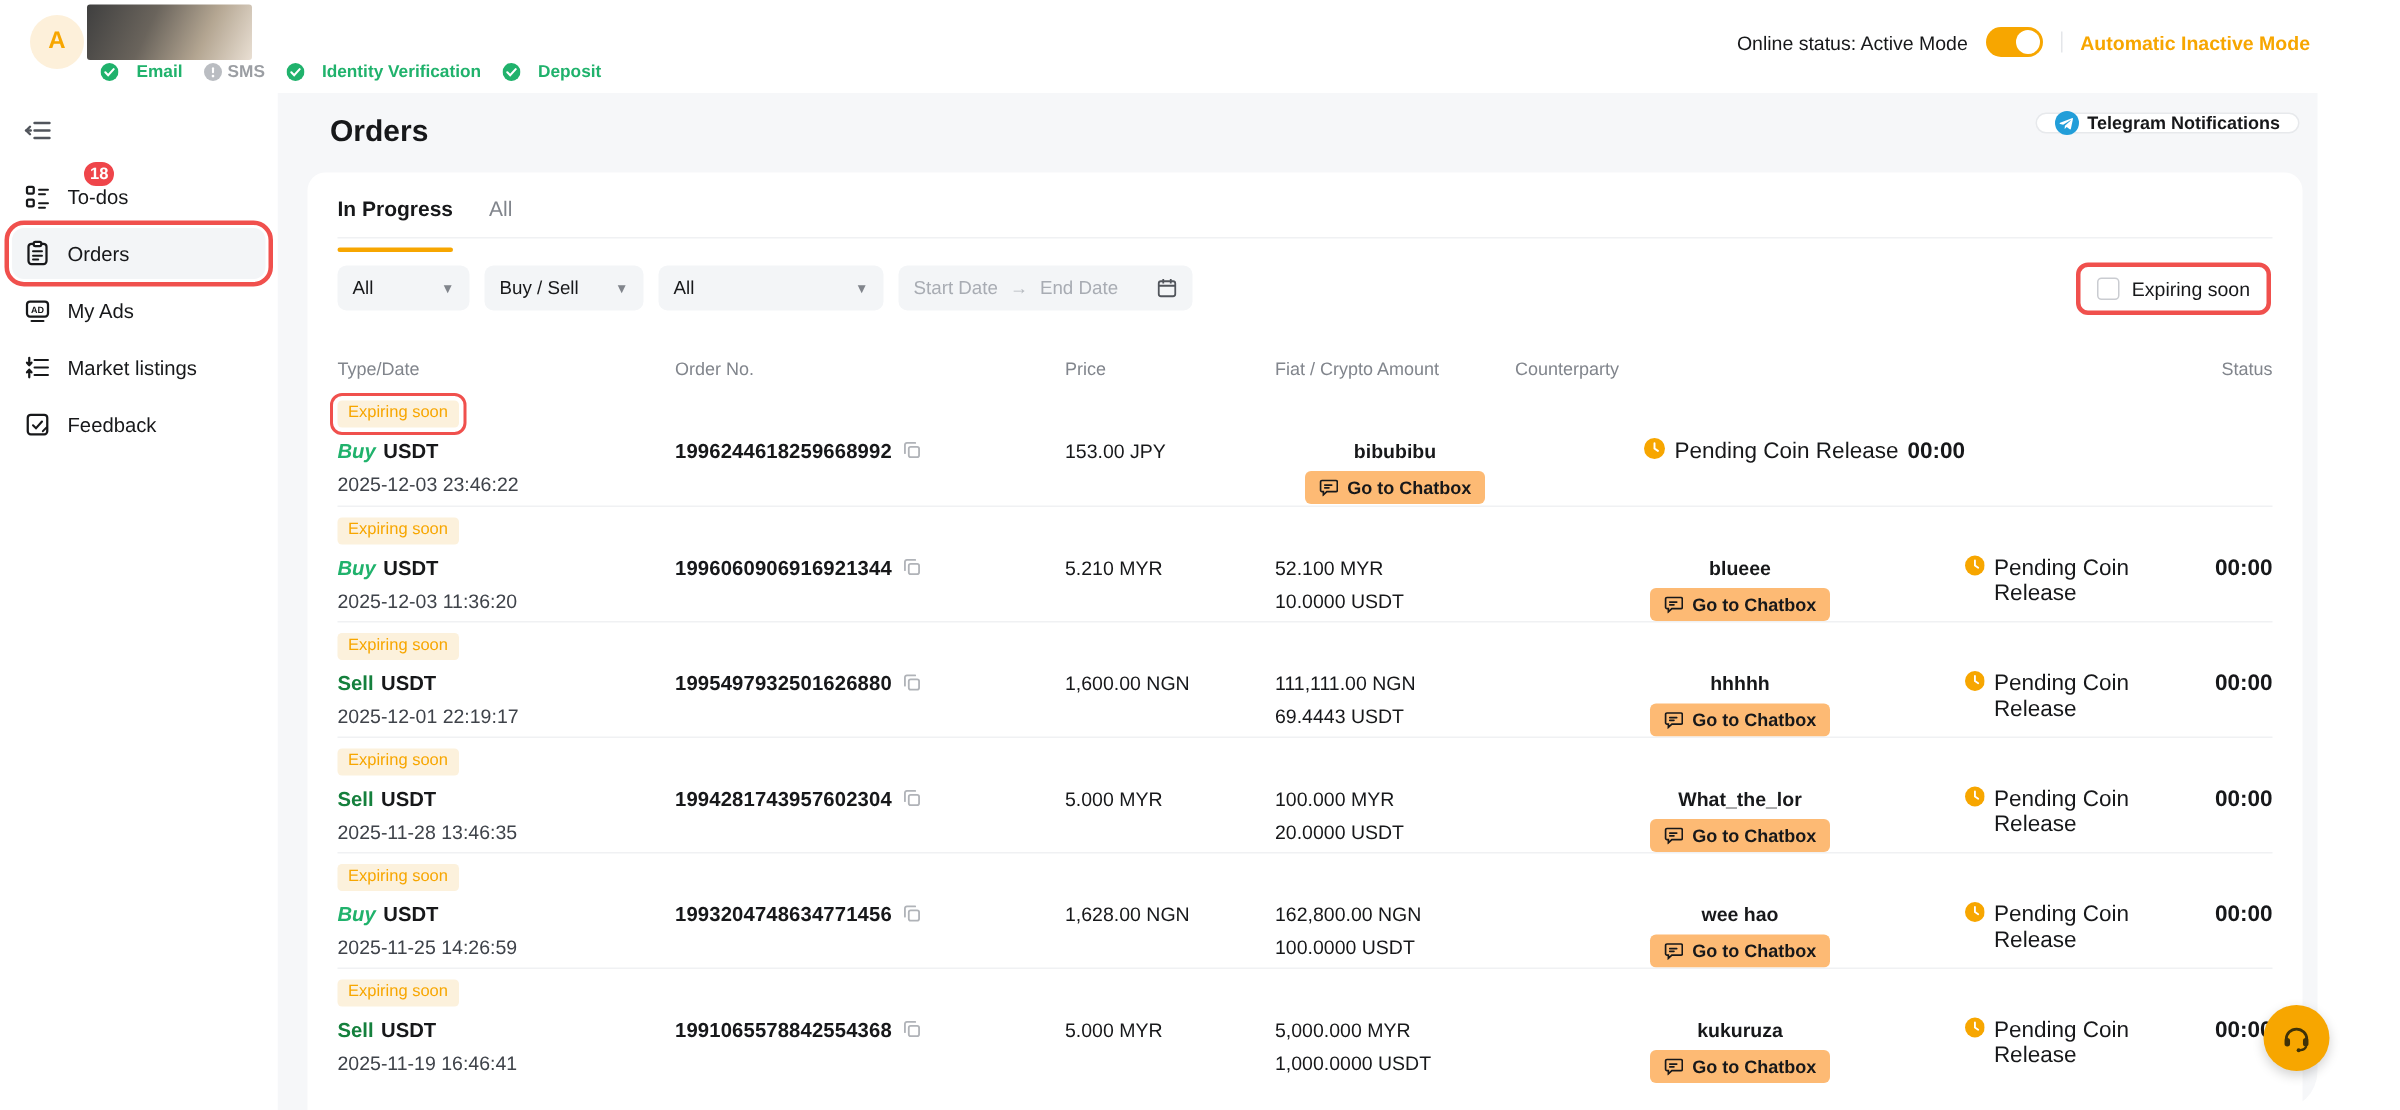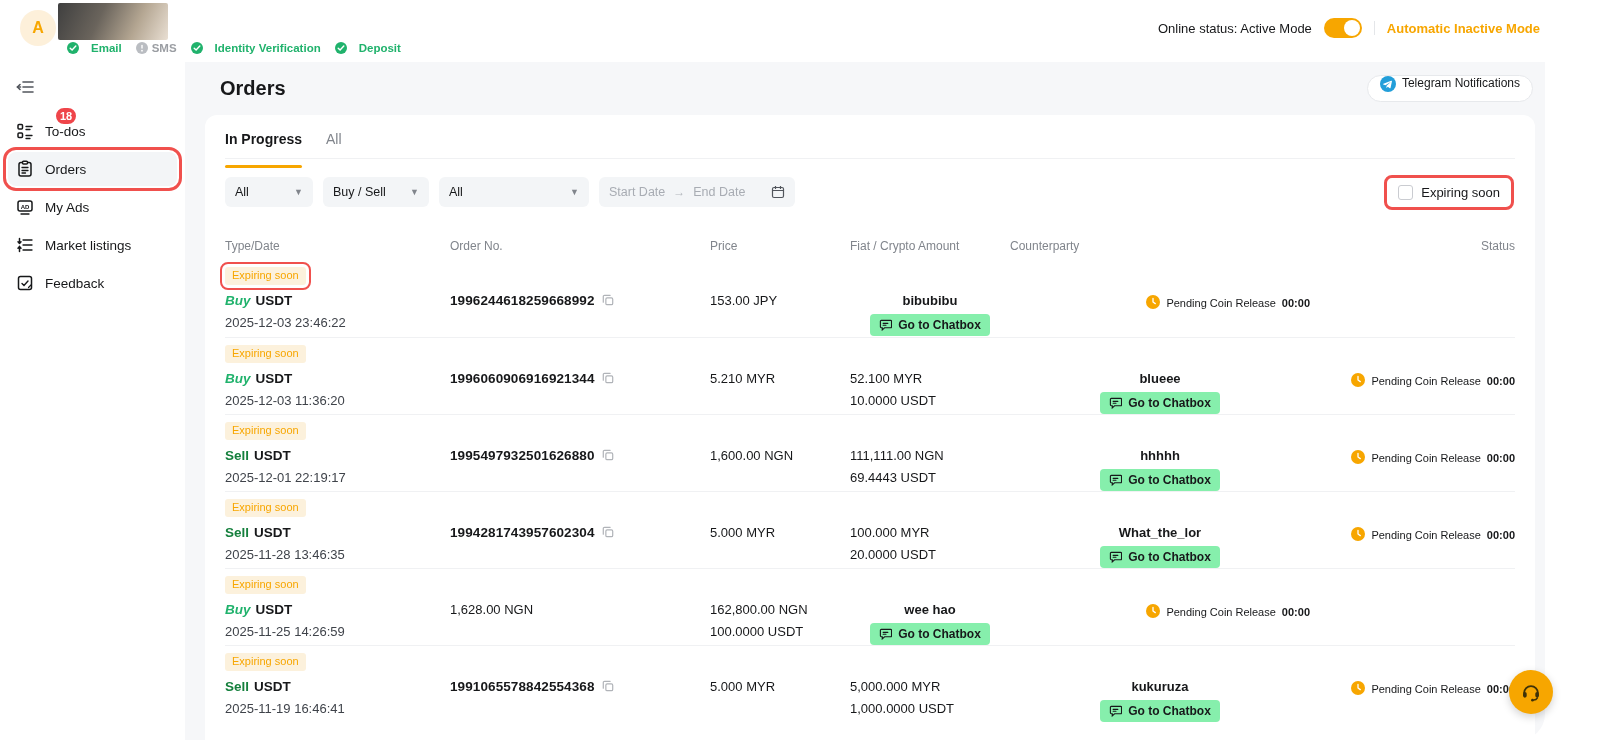--- a/index.html
+++ b/index.html
@@ -34,23 +34,23 @@
   .nav-item .nicon { width:19px; height:19px; flex:0 0 19px; display:flex; align-items:center; justify-content:center; }
   .nav-item.active { background:#f3f5f7; outline:3px solid #f0504d; outline-offset:2px; }
   .badge { position:absolute; left:46px; top:-8px; min-width:20px; height:20px; padding:0 4px;
     background:#ef454a; border:2px solid #fff; border-radius:10px; color:#fff; font-size:11px;
     font-weight:bold; display:flex; align-items:center; justify-content:center; }
 
   
   .main { position:absolute; left:185px; top:62px; width:1360px; height:678px;
     background:#f6f7f9; border-radius:0 0 26px 0; }
   .page-title { position:absolute; left:35px; top:15px; font-size:20px; font-weight:bold; }
-  .tg-btn { position:absolute; right:12px; top:13px; height:27px; display:flex; align-items:flex-start; gap:6px;
+  .tg-btn { position:absolute; right:12px; top:13px; height:14px; display:flex; align-items:center; gap:6px;
     background:#fff; border:1px solid #e7e9ec; border-radius:14px; padding:0 12px;
-    font-size:12px; font-weight:normal; color:#17181a; cursor:pointer; }
+    font-size:12px; font-weight:bold; color:#17181a; cursor:pointer; }
 
   .card { position:absolute; left:20px; top:53px; width:1330px; height:625px;
     background:#fff; border-radius:12px 12px 0 0; padding:16px 20px 0 20px; }
 
   .tabs { display:flex; gap:24px; height:28px; border-bottom:1px solid #f0f1f3; }
   .tab { font-size:14px; color:#81858c; cursor:pointer; position:relative; }
   .tab.active { color:#17181a; font-weight:bold; }
   .tab.active:after { content:""; position:absolute; left:0; right:0; bottom:-10px; height:3px;
     background:#f7a600; border-radius:2px; }
 
@@ -83,26 +83,26 @@
   .row-grid { margin-top:7px; }
   .line1 { height:17px; display:flex; align-items:center; gap:5px; font-size:13.5px; font-weight:bold; }
   .line2 { margin-top:6px; font-size:13px; }
   .side.buy { color:#20b26c;font-style:italic; } .side.sell { color:#15803d; }
   .datecell { color:#3f434a; }
   .priceline, .amtline { font-weight:normal; font-size:13px; color:#17181a; }
   .amt2 { color:#17181a; }
   .orderno { font-weight:bold; font-size:13.5px; letter-spacing:.1px; }
   .copy-btn { display:inline-flex; cursor:pointer; margin-left:2px; }
   .cpname { font-size:13px; font-weight:bold; }
-  .chat-btn { margin-top:5px; display:inline-flex; align-items:center; gap:6px; background:#86efac;
+  .chat-btn { margin-top:5px; display:inline-flex; align-items:center; gap:6px; background:#fdba74;
     border:none; border-radius:4px; padding:4px 9px; font-size:12px; font-weight:bold;
     color:#17181a; cursor:pointer; font-family:"Liberation Sans", sans-serif; }
   .cell-cp { display:flex; flex-direction:column; align-items:center; }
   .cell-status { display:flex; justify-content:flex-end; }
-  .status-line { display:flex; align-items:flex-end; gap:6px; height:17px; font-size:11px; font-weight:normal; }
+  .status-line { display:flex; align-items:flex-start; gap:6px; height:17px; font-size:15px; font-weight:normal; }
   .status-line b { font-weight:bold; }
 
   .fab { position:absolute; left:1509px; top:670px; width:44px; height:44px; border-radius:50%;
     background:#f7a600; display:flex; align-items:center; justify-content:center;
     box-shadow:0 3px 8px rgba(0,0,0,.18); cursor:pointer; z-index:9; }
 </style>
 </head>
 <body>
 
 <div class="topbar">
@@ -494,20 +494,31 @@
     </span>
     <div class="grid-cols row-grid">
       <div>
         <div class="line1">
           <span class="side buy">Buy</span>
           <span>USDT</span>
         </div>
         <div class="line2 datecell">2025-11-25 14:26:59</div>
       </div>
       <div>
+        <div class="line1 orderno">
+          <span>1993204748634771456</span>
+          <span class="copy-btn">
+            <svg width="12" height="12" viewBox="0 0 14 14" fill="none" stroke="#b0b3b8" stroke-width="1.4" stroke-linecap="round">
+                    <rect x="4.5" y="4.5" width="8" height="8" rx="1.5"></rect>
+                    <path d="M9.5 1.5H3a1.5 1.5 0 0 0-1.5 1.5v6.5"></path>
+                  </svg>
+          </span>
+        </div>
+      </div>
+      <div>
         <div class="line1 priceline">1,628.00 NGN</div>
       </div>
       <div>
         <div class="line1 amtline">162,800.00 NGN</div>
         <div class="line2 amt2">100.0000 USDT</div>
       </div>
       <div class="cell-cp">
         <div class="line1 cpname">wee hao</div>
         <button class="chat-btn">
           <svg width="13" height="13" viewBox="0 0 14 14" fill="none" stroke="#17181a" stroke-width="1.2" stroke-linecap="round">

